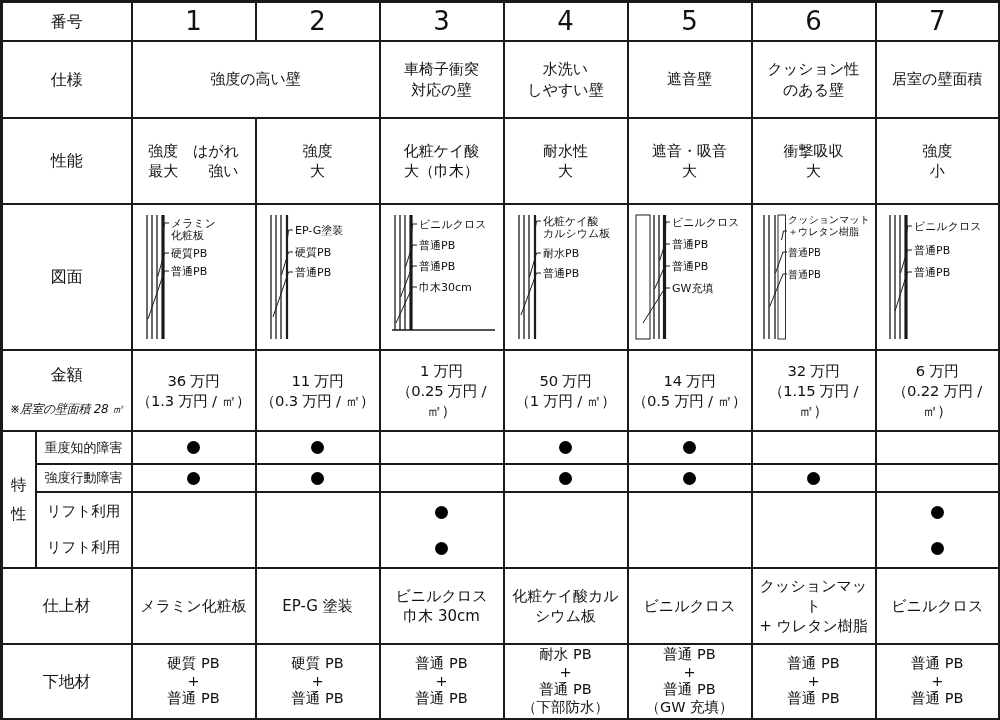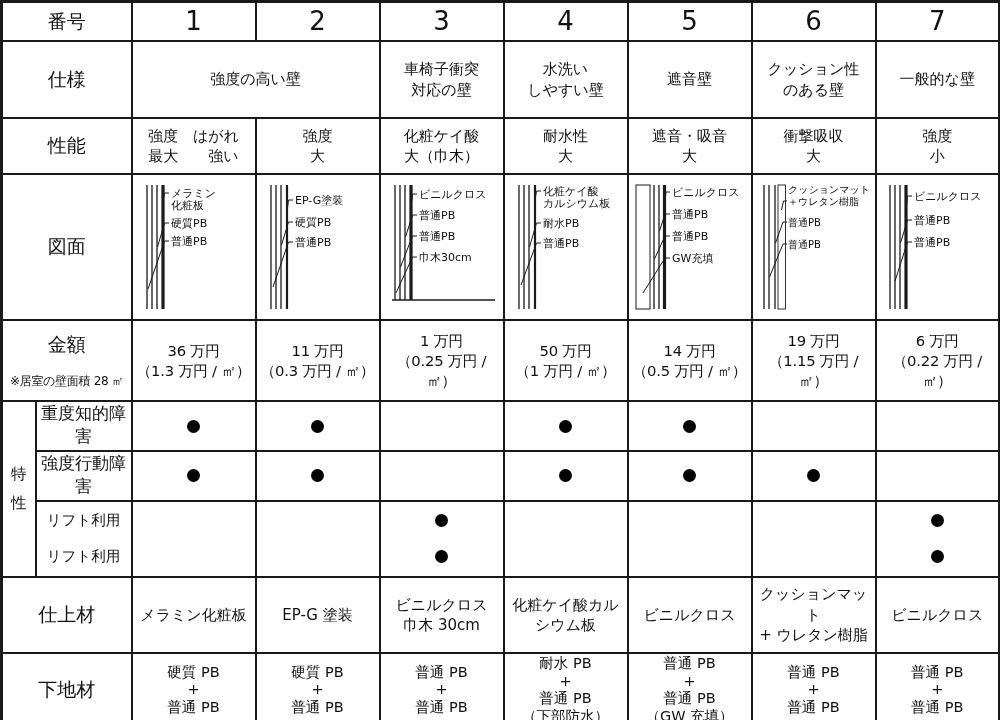--- a/index.html
+++ b/index.html
@@ -4,25 +4,25 @@
 <style>
   html,body{margin:0;padding:0;background:#ffffff;}
   body{width:1000px;height:720px;overflow:hidden;
        font-family:"DejaVu Sans","Liberation Sans",sans-serif;color:#111;}
   table.spec{border-collapse:collapse;table-layout:fixed;width:1000px;height:717px;
              border:3px solid #1a1a1a;background:#fff;margin:0;}
   td{border:2px solid #1a1a1a;text-align:center;vertical-align:middle;
      font-size:15px;line-height:1.35;padding:1px 2px;overflow:hidden;}
   .pre{white-space:pre-line;}
   .num{font-size:26px;font-weight:400;}
-  .hdr{font-size:19px;}
-  .note{display:block;font-size:12px;margin-top:16px;letter-spacing:-0.3px;}
+  .hdr{font-size:16px;}
+  .note{display:block;font-size:12px;margin-top:16px;letter-spacing:-0.3px;font-style:italic;}
   .vert{width:34px;padding:0;}
   .vert .stack{display:flex;flex-direction:column;align-items:center;gap:8px;font-size:15.5px;}
-  .subhdr{font-size:17px;font-family:Liberation Serif, serif;}
+  .subhdr{font-size:13px;font-family:Liberation Serif, serif;}
   .dot{width:13px;height:13px;border-radius:50%;background:#000;margin:0 auto;}
   .dot2wrap{display:flex;flex-direction:column;justify-content:space-around;height:72px;}
   .lbl2wrap{display:flex;flex-direction:column;justify-content:space-around;height:72px;font-size:14.5px;}
   .pricecell{font-size:14.8px;letter-spacing:-0.2px;}
   .basecell{font-size:14.5px;line-height:1.22;}
   td.dwgcell{padding:0;vertical-align:middle;}
   .dwg{display:block;margin:0 auto;}
   .dwg text{font-family:"DejaVu Sans","Liberation Sans",sans-serif;font-size:11px;fill:#111;}
   .dwg .sm{font-size:10px;}
   .dwg line,.dwg path,.dwg rect{stroke:#1a1a1a;fill:none;}
@@ -73,24 +73,24 @@
   <tr style="height:77px">
     <td colspan="2" class="hdr">仕様</td>
     <td colspan="2" class="pre">強度の高い壁</td>
     <td class="pre">車椅子衝突
 対応の壁</td>
     <td class="pre">水洗い
 しやすい壁</td>
     <td class="pre">遮音壁</td>
     <td class="pre">クッション性
 のある壁</td>
-    <td class="pre">一般的な壁</td>
-  </tr>
-
-  <tr style="height:56px">
+    <td class="pre">居室の壁面積</td>
+  </tr>
+
+  <tr style="height:86px">
     <td colspan="2" class="hdr">性能</td>
     <td class="pre">強度　はがれ
 最大　　強い</td>
     <td class="pre">強度
 大</td>
     <td class="pre">化粧ケイ酸
 大（巾木）</td>
     <td class="pre">耐水性
 大</td>
     <td class="pre">遮音・吸音
@@ -226,21 +226,21 @@
     <td class="pre pricecell">36 万円
 （1.3 万円 / ㎡）</td>
     <td class="pre pricecell">11 万円
 （0.3 万円 / ㎡）</td>
     <td class="pre pricecell">1 万円
 （0.25 万円 / ㎡）</td>
     <td class="pre pricecell">50 万円
 （1 万円 / ㎡）</td>
     <td class="pre pricecell">14 万円
 （0.5 万円 / ㎡）</td>
-    <td class="pre pricecell">19 万円
+    <td class="pre pricecell">32 万円
 （1.15 万円 / ㎡）</td>
     <td class="pre pricecell">6 万円
 （0.22 万円 / ㎡）</td>
   </tr>
 
   <tr style="height:33px">
     <td rowspan="3" class="vert">
       <div class="stack">
         <span>特</span>
         <span>性</span>
@@ -263,21 +263,21 @@
           <div class="dot"></div>
         </td>
     <td>
           <div class="dot" style="visibility: hidden;"></div>
         </td>
     <td>
           <div class="dot" style="visibility: hidden;"></div>
         </td>
   </tr>
 
-  <tr style="height:40px">
+  <tr style="height:28px">
     <td class="subhdr">強度行動障害</td>
     <td>
           <div class="dot"></div>
         </td>
     <td>
           <div class="dot"></div>
         </td>
     <td>
           <div class="dot" style="visibility: hidden;"></div>
         </td>

